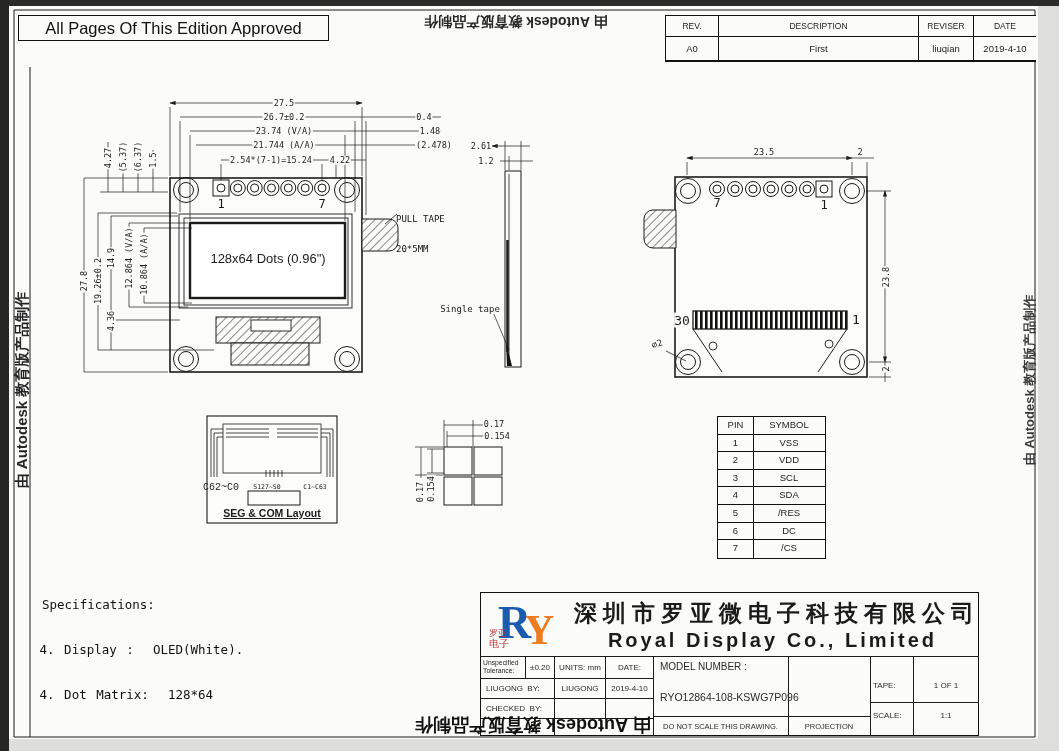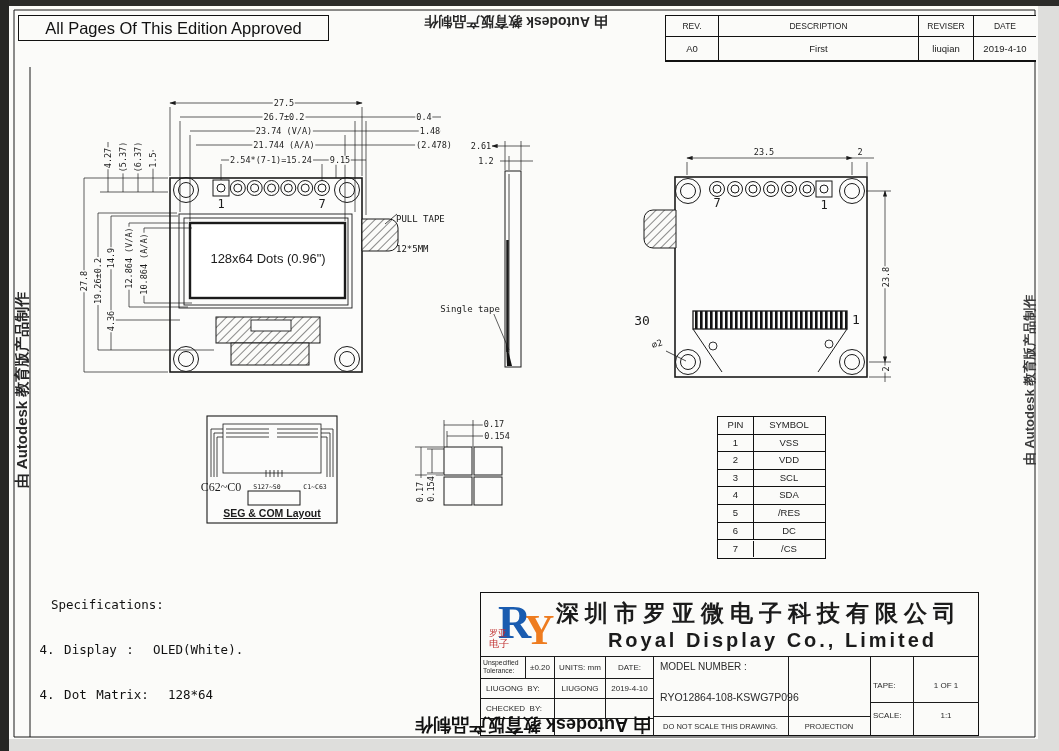--- a/index.html
+++ b/index.html
@@ -18,21 +18,21 @@
   #approval{position:absolute;left:18px;top:15px;width:313px;z-index:4;color:#111;}
   #approval .ttl{border:1.6px solid #111;height:24px;line-height:24px;text-align:center;
                  font-size:16.5px;width:309px;background:#fbfbf9;}
   #approval .row{display:flex;border:1.6px solid #111;border-top:none;height:26px;background:#fbfbf9;}
   #approval .row div{border-right:1.4px solid #111;line-height:26px;font-size:16px;padding-left:8px;box-sizing:border-box;}
   #revtable{position:absolute;left:665px;top:15px;width:370px;z-index:4;color:#222;background:#fbfbf9;}
   #revtable .rrow{display:flex;border-bottom:1.4px solid #111;}
   #revtable .rrow div{border-right:1.4px solid #111;box-sizing:border-box;text-align:center;}
   #pintable{position:absolute;left:717px;top:416px;width:109px;z-index:4;color:#222;
             border:1.4px solid #111;background:#fbfbf9;box-sizing:border-box;}
-  .prow{display:flex;height:17.6px;border-bottom:1.2px solid #111;box-sizing:border-box;align-items:center;}
+  .prow{display:flex;height:17.6px;border-bottom:1.2px solid #111;box-sizing:border-box;}
   .prow:last-child{border-bottom:none;}
   .prow div{box-sizing:border-box;text-align:center;font-size:9.5px;line-height:16.5px;}
   .prow .c1{width:36px;border-right:1.2px solid #111;}
   .prow .c2{width:70px;}
   #specs{position:absolute;left:30px;top:567px;z-index:4;color:#111;
          font:12.5px/15px "DejaVu Sans Mono",monospace;white-space:pre;word-spacing:2px;}
   #titleblock{position:absolute;left:480px;top:592px;width:499px;height:144px;
               border:1.6px solid #111;box-sizing:border-box;z-index:3;background:#fbfbf9;}
   .edge{position:absolute;z-index:6;}
   .wm{position:absolute;color:#262626;font-weight:bold;z-index:3;white-space:nowrap;}
@@ -280,54 +280,54 @@
 <div class="wm" style="left:1030px;top:380px;transform:translate(-50%,-50%) rotate(-90deg);font-size:13px;color:#3a3a3a;z-index:4;">由 Autodesk 教育版产品制作</div>
 
 <div class="t dim" style="left:284px;top:103px">27.5</div>
 <div class="t dim" style="left:284px;top:117px">26.7±0.2</div>
 <div class="t dim" style="left:284px;top:131px">23.74 (V/A)</div>
 <div class="t dim" style="left:284px;top:145px">21.744 (A/A)</div>
 <div class="t dim" style="left:271px;top:160px">2.54*(7-1)=15.24</div>
 <div class="t dim" style="left:424px;top:117px">0.4</div>
 <div class="t dim" style="left:430px;top:131px">1.48</div>
 <div class="t dim" style="left:434px;top:145px">(2.478)</div>
-<div class="t dim" style="left:340px;top:160px">9.15</div>
+<div class="t dim" style="left:340px;top:160px">4.22</div>
 <div class="t dim rot" style="left:108px;top:158px">4.27</div>
 <div class="t dim rot" style="left:123px;top:157px">(5.37)</div>
 <div class="t dim rot" style="left:138px;top:157px">(6.37)</div>
 <div class="t dim rot" style="left:153px;top:160px">1.5</div>
 <div class="t dim rot" style="left:84px;top:281px">27.8</div>
 <div class="t dim rot" style="left:98px;top:281px">19.26±0.2</div>
 <div class="t dim rot" style="left:111px;top:258px">14.9</div>
 <div class="t dim rot" style="left:129px;top:258px">12.864 (V/A)</div>
 <div class="t dim rot" style="left:144px;top:264px">10.864 (A/A)</div>
 <div class="t dim rot" style="left:111px;top:321px">4.36</div>
 <div class="t" style="left:268px;top:258px;font-size:13px;background:#ffffff;padding:0 2px">128x64 Dots (0.96")</div>
 <div class="t" style="left:221px;top:204px;font-size:12px;font-family:'DejaVu Sans Mono',monospace">1</div>
 <div class="t" style="left:322px;top:204px;font-size:12px;font-family:'DejaVu Sans Mono',monospace">7</div>
 <div class="cell-label mono" style="left:396px;top:194px;font-size:9px;line-height:10px;color:#111">
   <div>PULL TAPE</div>
-  <div>12*5MM</div>
+  <div>20*5MM</div>
 </div>
 
 <div class="t dim" style="left:481px;top:146px">2.61</div>
 <div class="t dim" style="left:486px;top:161px">1.2</div>
 <div class="t" style="left:470px;top:309px;font:9px 'DejaVu Sans Mono',monospace;background:#fbfbf9">Single tape</div>
 
 <div class="t dim" style="left:764px;top:152px">23.5</div>
 <div class="t dim" style="left:860px;top:152px">2</div>
 <div class="t dim rot" style="left:886px;top:277px">23.8</div>
 <div class="t dim rot" style="left:886px;top:369px">2</div>
 <div class="t" style="left:717px;top:203px;font-size:12px;font-family:'DejaVu Sans Mono',monospace">7</div>
 <div class="t" style="left:824px;top:205px;font-size:12px;font-family:'DejaVu Sans Mono',monospace">1</div>
-<div class="t" style="left:642px;top:320px;font-size:13px;font-family:'DejaVu Sans Mono',monospace;background:#fcfcfb">30</div>
+<div class="t" style="left:682px;top:320px;font-size:13px;font-family:'DejaVu Sans Mono',monospace;background:#fcfcfb">30</div>
 <div class="t" style="left:856px;top:319px;font-size:13px;font-family:'DejaVu Sans Mono',monospace">1</div>
 <div class="t" style="left:657px;top:344px;font-size:9px;font-family:'DejaVu Sans Mono',monospace;transform:translate(-50%,-50%) rotate(-18deg)">∅2</div>
 
-<div class="t" style="left:221px;top:487px;font-size:12px;font-family:Liberation Serif, serif">C62~C0</div>
+<div class="t" style="left:221px;top:487px;font-size:10px;font-family:Liberation Mono, monospace">C62~C0</div>
 <div class="t" style="left:267px;top:487px;font-size:6.5px;font-family:'DejaVu Sans Mono',monospace">S127~S0</div>
 <div class="t" style="left:315px;top:487px;font-size:6.5px;font-family:'DejaVu Sans Mono',monospace">C1~C63</div>
 <div class="t" style="left:272px;top:513px;font-size:10.5px;font-weight:bold;text-decoration:underline">SEG &amp; COM Layout</div>
 
 <div class="t dim" style="left:494px;top:424px">0.17</div>
 <div class="t dim" style="left:497px;top:436px">0.154</div>
 <div class="t dim rot" style="left:420px;top:492px">0.17</div>
 <div class="t dim rot" style="left:431px;top:489px">0.154</div>
 
 <div id="pintable">
@@ -359,21 +359,21 @@
       <div class="c1">6</div>
       <div class="c2">DC</div>
     </div>
   <div class="prow">
       <div class="c1">7</div>
       <div class="c2">/CS</div>
     </div>
 </div>
 
 <div id="specs">
-  <div style="padding-left:21px">Specifications:</div>
+  <div style="padding-left:12px">Specifications:</div>
   <div> 4. Display :  OLED(White).</div>
   <div> 4. Dot Matrix:  128*64</div>
   
   
   
   
   
   
 </div>
 
@@ -391,21 +391,21 @@
 <div class="line" style="left:480px;top:698px;width:173px;height:1.1px"></div>
 <div class="line" style="left:480px;top:718px;width:173px;height:1.1px"></div>
 <div class="line" style="left:653px;top:716px;width:217px;height:1.1px"></div>
 <div class="line" style="left:870px;top:702px;width:109px;height:1.1px"></div>
 
 <div class="cell-label" style="left:498px;top:596px;font-size:46px;font-weight:800;color:#1a5cb0;font-family:'Liberation Serif',serif;z-index:4">R</div>
 <div class="cell-label" style="left:524px;top:606px;font-size:42px;font-weight:800;color:#ee7c20;font-family:'Liberation Serif',serif;z-index:3">Y</div>
 <div class="cell-label" style="left:489px;top:628px;font-size:9px;color:#c03030;line-height:10px">罗亚</div>
 <div class="cell-label" style="left:489px;top:639px;font-size:10px;color:#c03030;line-height:10px">电子</div>
 
-<div class="cell-label" style="left:556px;top:598px;width:405px;text-align:left;font-size:23px;font-weight:600;letter-spacing:6px;color:#1b1b1b">深圳市罗亚微电子科技有限公司</div>
+<div class="cell-label" style="left:574px;top:598px;width:405px;text-align:left;font-size:23px;font-weight:600;letter-spacing:6px;color:#1b1b1b">深圳市罗亚微电子科技有限公司</div>
 <div class="cell-label" style="left:570px;top:629px;width:405px;text-align:center;font-size:20px;font-weight:bold;letter-spacing:3px;color:#1b1b1b">Royal Display Co., Limited</div>
 
 <div class="cell-label" style="left:483px;top:659px;width:42px;font-size:6.8px;line-height:8px;white-space:normal">Unspecified Tolerance:</div>
 <div class="cell-label" style="left:526px;top:663px;width:28px;text-align:center;font-size:8px">±0.20</div>
 <div class="cell-label" style="left:555px;top:663px;width:50px;text-align:center;font-size:8px">UNITS: mm</div>
 <div class="cell-label" style="left:606px;top:663px;width:47px;text-align:center;font-size:8px">DATE:</div>
 <div class="cell-label" style="left:486px;top:684px;font-size:8px">LIUGONG  BY:</div>
 <div class="cell-label" style="left:555px;top:684px;width:50px;text-align:center;font-size:8px">LIUGONG</div>
 <div class="cell-label" style="left:606px;top:684px;width:47px;text-align:center;font-size:8px">2019-4-10</div>
 <div class="cell-label" style="left:486px;top:704px;font-size:8px">CHECKED  BY:</div>

